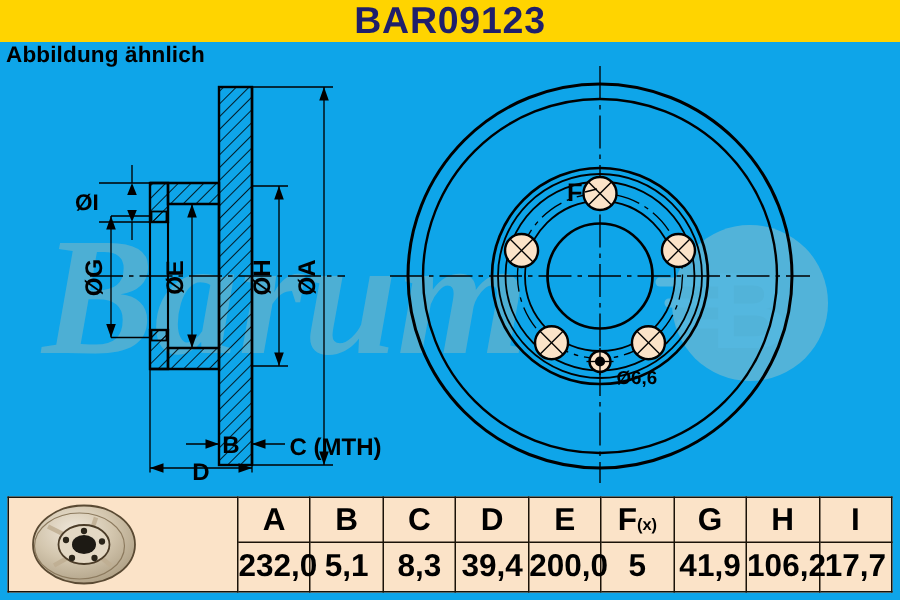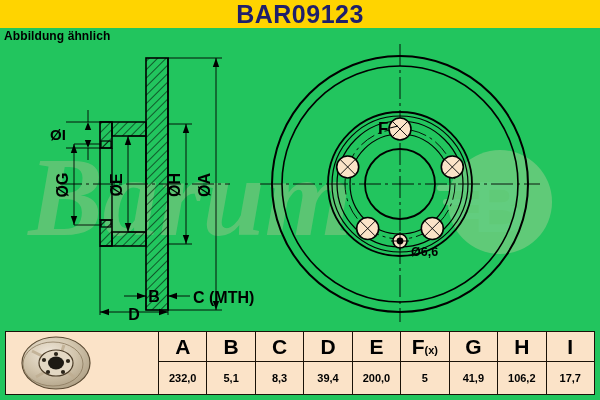--- a/index.html
+++ b/index.html
@@ -4,21 +4,21 @@
 <style>
   html, body {
     margin: 0;
     padding: 0;
     background: #ffffff;
   }
   #page {
     position: relative;
     width: 600px;
     height: 400px;
-    background: #22c55e;
+    background: #0ea5e9;
     overflow: hidden;
     font-family: "Liberation Sans", sans-serif;
   }
   
   #header-banner {
     position: absolute;
     left: 0; top: 0;
     width: 600px;
     height: 28px;
     background: #ffd400;
@@ -33,21 +33,21 @@
     color: #1f1f6b;
     font-size: 25px;
     font-weight: bold;
     letter-spacing: 0.5px;
     font-family: "Liberation Sans", sans-serif;
   }
   
   #illustration-note {
     position: absolute;
     left: 4px; top: 31px;
-    font-size: 12px;
+    font-size: 15px;
     font-weight: bold;
     color: #000;
     line-height: 11.5px;
     letter-spacing: 0.1px;
   }
   
   #drawing-area {
     position: absolute;
     left: 0; top: 20px;
     width: 524px;
@@ -74,21 +74,21 @@
     font-family: "Liberation Sans", sans-serif;
     padding: 0;
   }
   #spec-table .hdr-cell {
     height: 28px;
     font-size: 21px;
     font-weight: bold;
   }
   #spec-table .val-cell {
     height: 30px;
-    font-size: 11px;
+    font-size: 21px;
     font-weight: bold;
   }
   #spec-table .img-cell {
     width: 152px;
     border-right: 1.6px solid #1a1208;
   }
   .f-sub {
     font-size: 11px;
     font-weight: bold;
     vertical-align: baseline;

